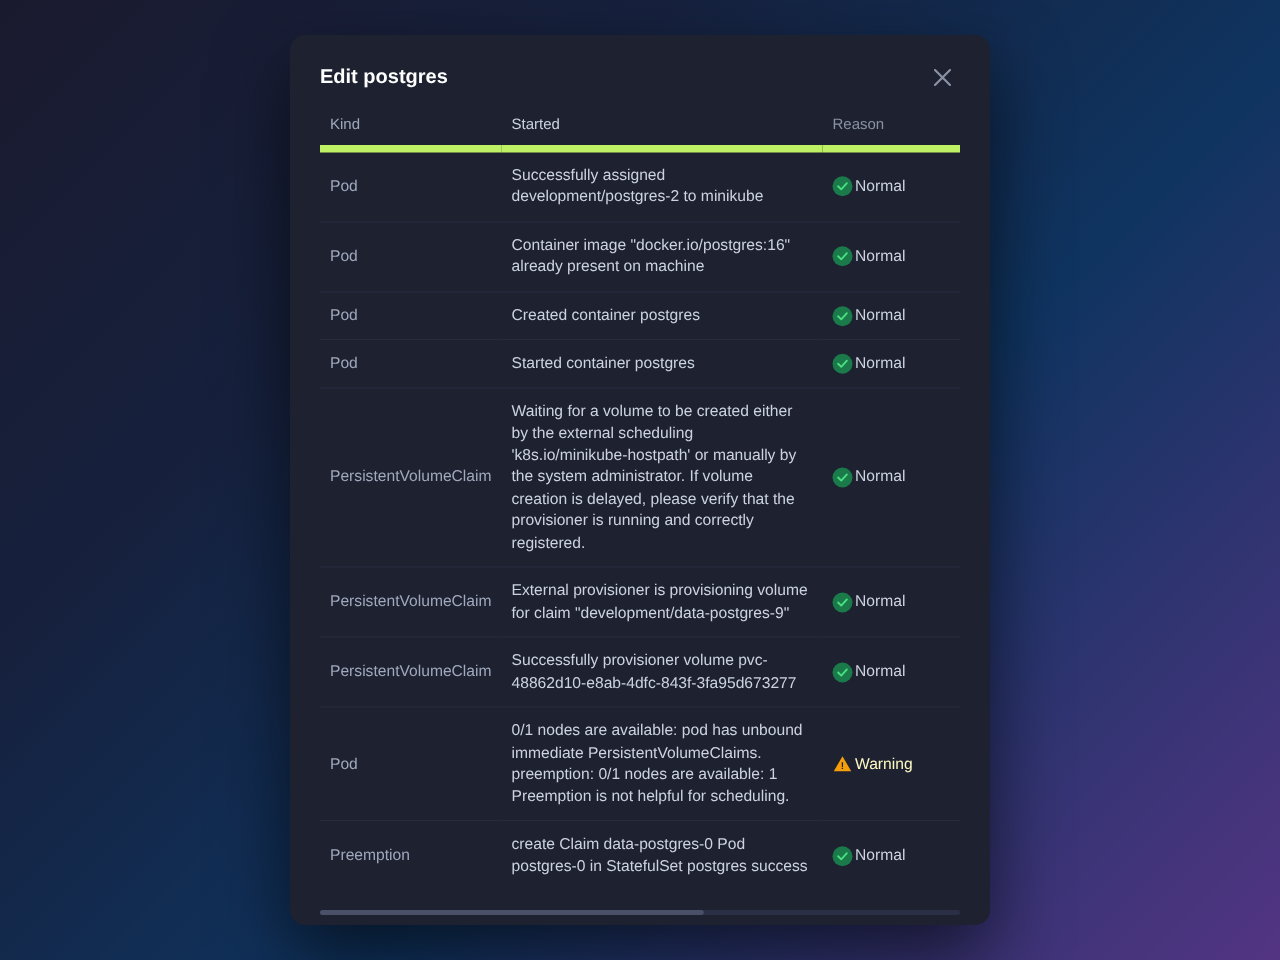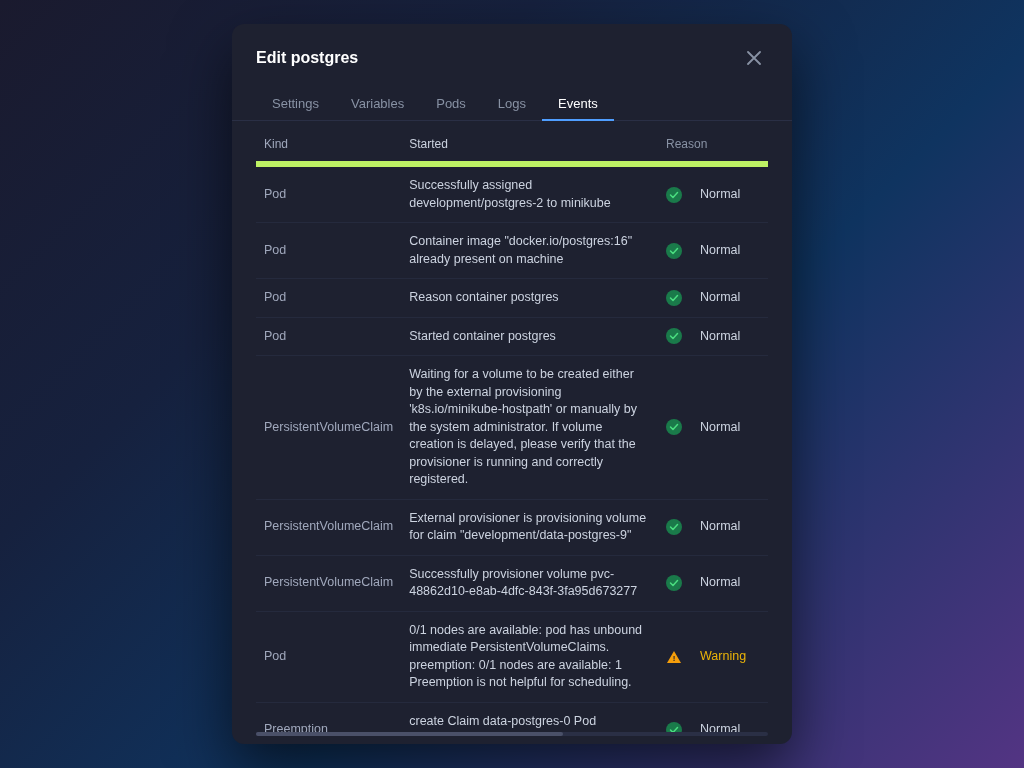--- a/index.html
+++ b/index.html
@@ -129,21 +129,21 @@
       line-height: 1.4;
     }
 
     .kind-col { width: 140px; color: #a0a8bc; }
     .message-col { color: #ccd3e0; }
     .reason-col { width: 110px; }
 
     .reason-cell {
       display: flex;
       align-items: center;
-      gap: 18px;
+      gap: 2px;
     }
 
     .status-icon {
       width: 16px;
       height: 16px;
       border-radius: 50%;
       display: flex;
       align-items: center;
       justify-content: center;
       flex-shrink: 0;
@@ -159,21 +159,21 @@
       background: transparent;
       color: #f59e0b;
       font-size: 14px;
     }
 
     .reason-text {
       font-size: 12.5px;
     }
 
     .reason-normal { color: #ccd3e0; }
-    .reason-warning { color: #eab308; }
+    .reason-warning { color: #fef9c3; }
 
     .scrollbar-hint {
       height: 4px;
       background: #2a2f45;
       margin: 0 24px 8px 24px;
       border-radius: 2px;
       position: relative;
       flex-shrink: 0;
     }
 
@@ -195,27 +195,20 @@
 
     <div class="modal-header">
       <span class="modal-title">Edit postgres</span>
       <button class="close-btn">
         <svg width="14" height="14" viewBox="0 0 14 14" fill="none">
           <path d="M1 1L13 13M13 1L1 13" stroke="#8892a4" stroke-width="1.8" stroke-linecap="round"></path>
         </svg>
       </button>
     </div>
 
-    <div class="tabs">
-      <button class="tab">Settings</button>
-      <button class="tab">Variables</button>
-      <button class="tab">Pods</button>
-      <button class="tab">Logs</button>
-      <button class="tab active">Events</button>
-    </div>
 
     <div class="table-container">
       <table>
         <thead>
           <tr>
             <th class="kind-col">Kind</th>
             <th class="message-col">Started</th>
             <th class="reason-col">Reason</th>
           </tr>
         </thead>
@@ -243,21 +236,21 @@
                     <svg width="10" height="10" viewBox="0 0 10 10">
                       <path d="M1.5 5L4 7.5L8.5 2.5" stroke="#4ade80" stroke-width="1.5" stroke-linecap="round" stroke-linejoin="round" fill="none"></path>
                     </svg>
                   </div>
                   <span class="reason-text reason-normal">Normal</span>
                 </div>
               </td>
             </tr>
             <tr>
               <td class="kind-col">Pod</td>
-              <td class="message-col">Reason container postgres</td>
+              <td class="message-col">Created container postgres</td>
               <td class="reason-col">
                 <div class="reason-cell">
                   <div class="status-icon normal">
                     <svg width="10" height="10" viewBox="0 0 10 10">
                       <path d="M1.5 5L4 7.5L8.5 2.5" stroke="#4ade80" stroke-width="1.5" stroke-linecap="round" stroke-linejoin="round" fill="none"></path>
                     </svg>
                   </div>
                   <span class="reason-text reason-normal">Normal</span>
                 </div>
               </td>
@@ -271,21 +264,21 @@
                     <svg width="10" height="10" viewBox="0 0 10 10">
                       <path d="M1.5 5L4 7.5L8.5 2.5" stroke="#4ade80" stroke-width="1.5" stroke-linecap="round" stroke-linejoin="round" fill="none"></path>
                     </svg>
                   </div>
                   <span class="reason-text reason-normal">Normal</span>
                 </div>
               </td>
             </tr>
             <tr>
               <td class="kind-col">PersistentVolumeClaim</td>
-              <td class="message-col">Waiting for a volume to be created either by the external provisioning 'k8s.io/minikube-hostpath' or manually by the system administrator. If volume creation is delayed, please verify that the provisioner is running and correctly registered.</td>
+              <td class="message-col">Waiting for a volume to be created either by the external scheduling 'k8s.io/minikube-hostpath' or manually by the system administrator. If volume creation is delayed, please verify that the provisioner is running and correctly registered.</td>
               <td class="reason-col">
                 <div class="reason-cell">
                   <div class="status-icon normal">
                     <svg width="10" height="10" viewBox="0 0 10 10">
                       <path d="M1.5 5L4 7.5L8.5 2.5" stroke="#4ade80" stroke-width="1.5" stroke-linecap="round" stroke-linejoin="round" fill="none"></path>
                     </svg>
                   </div>
                   <span class="reason-text reason-normal">Normal</span>
                 </div>
               </td>

